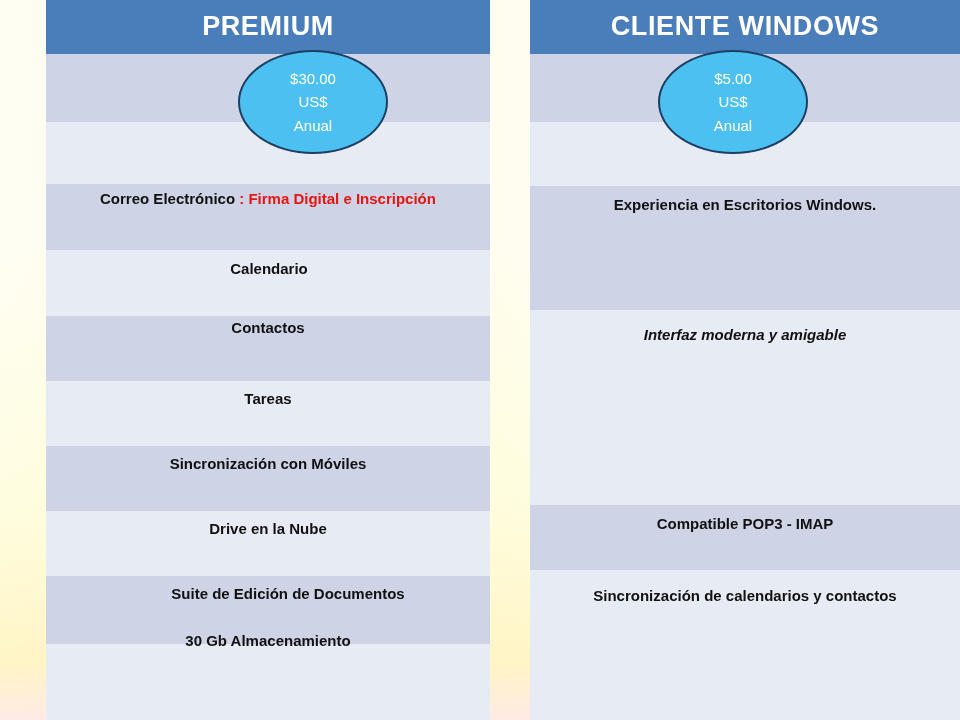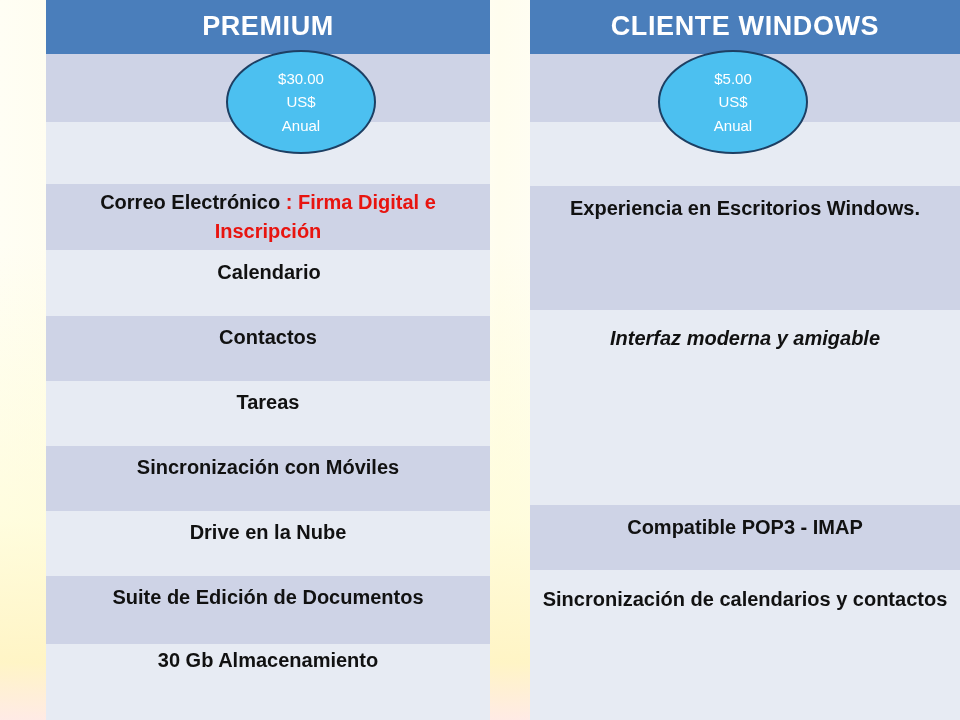--- a/index.html
+++ b/index.html
@@ -106,21 +106,21 @@
     height: 666px;
     pointer-events: none;
   }
   .feature {
     position: absolute;
     left: 0;
     width: 100%;
     padding: 0 10px;
     box-sizing: border-box;
     text-align: center;
-    font-size: 20px;
+    font-size: 15px;
     font-weight: bold;
     color: #111111;
     line-height: 1.45;
     pointer-events: auto;
   }
   .feature .highlight { color: #e8140f; }
 
   
   .price-bubble {
     position: absolute;
@@ -131,21 +131,21 @@
     flex-direction: column;
     align-items: center;
     justify-content: center;
     color: #ffffff;
     font-size: 15px;
     line-height: 1.55;
     text-align: center;
     box-sizing: border-box;
   }
   #price-bubble-premium {
-    left: 180px;
+    left: 192px;
     top: 50px;
     width: 150px;
     height: 104px;
   }
   #price-bubble-cliente-windows {
     left: 128px;
     top: 50px;
     width: 150px;
     height: 104px;
   }
@@ -171,26 +171,26 @@
         <div class="band light" style="top: 590px; height: 76px;"></div>
       </div>
 
     <div class="plan-header">
       <div class="plan-header-title">PREMIUM</div>
     </div>
 
     <div class="feature-layer">
         <div class="feature" style="top: 134px;"><span>Correo Electrónico </span><span class="highlight">: Firma Digital e Inscripción</span></div>
         <div class="feature" style="top: 204px; padding-left: 12px;"><span>Calendario</span></div>
-        <div class="feature" style="top: 269px;"><span>Contactos</span></div>
+        <div class="feature" style="top: 263px;"><span>Contactos</span></div>
         <div class="feature" style="top: 334px;"><span>Tareas</span></div>
         <div class="feature" style="top: 399px;"><span>Sincronización con Móviles</span></div>
         <div class="feature" style="top: 464px;"><span>Drive en la Nube</span></div>
-        <div class="feature" style="top: 529px;"><span>Suite de Edición de Documentos</span></div>
-        <div class="feature" style="top: 592px;"><span>30 Gb Almacenamiento</span></div>
+        <div class="feature" style="top: 529px; margin-left: 20px;"><span>Suite de Edición de Documentos</span></div>
+        <div class="feature" style="top: 576px;"><span>30 Gb Almacenamiento</span></div>
       </div>
 
     <div class="price-bubble" id="price-bubble-premium">
       <span class="price-amount">$30.00</span>
       <span class="price-currency">US$</span>
       <span class="price-period">Anual</span>
     </div>
   </div>
 
   <div class="plan-column" id="column-cliente-windows">

